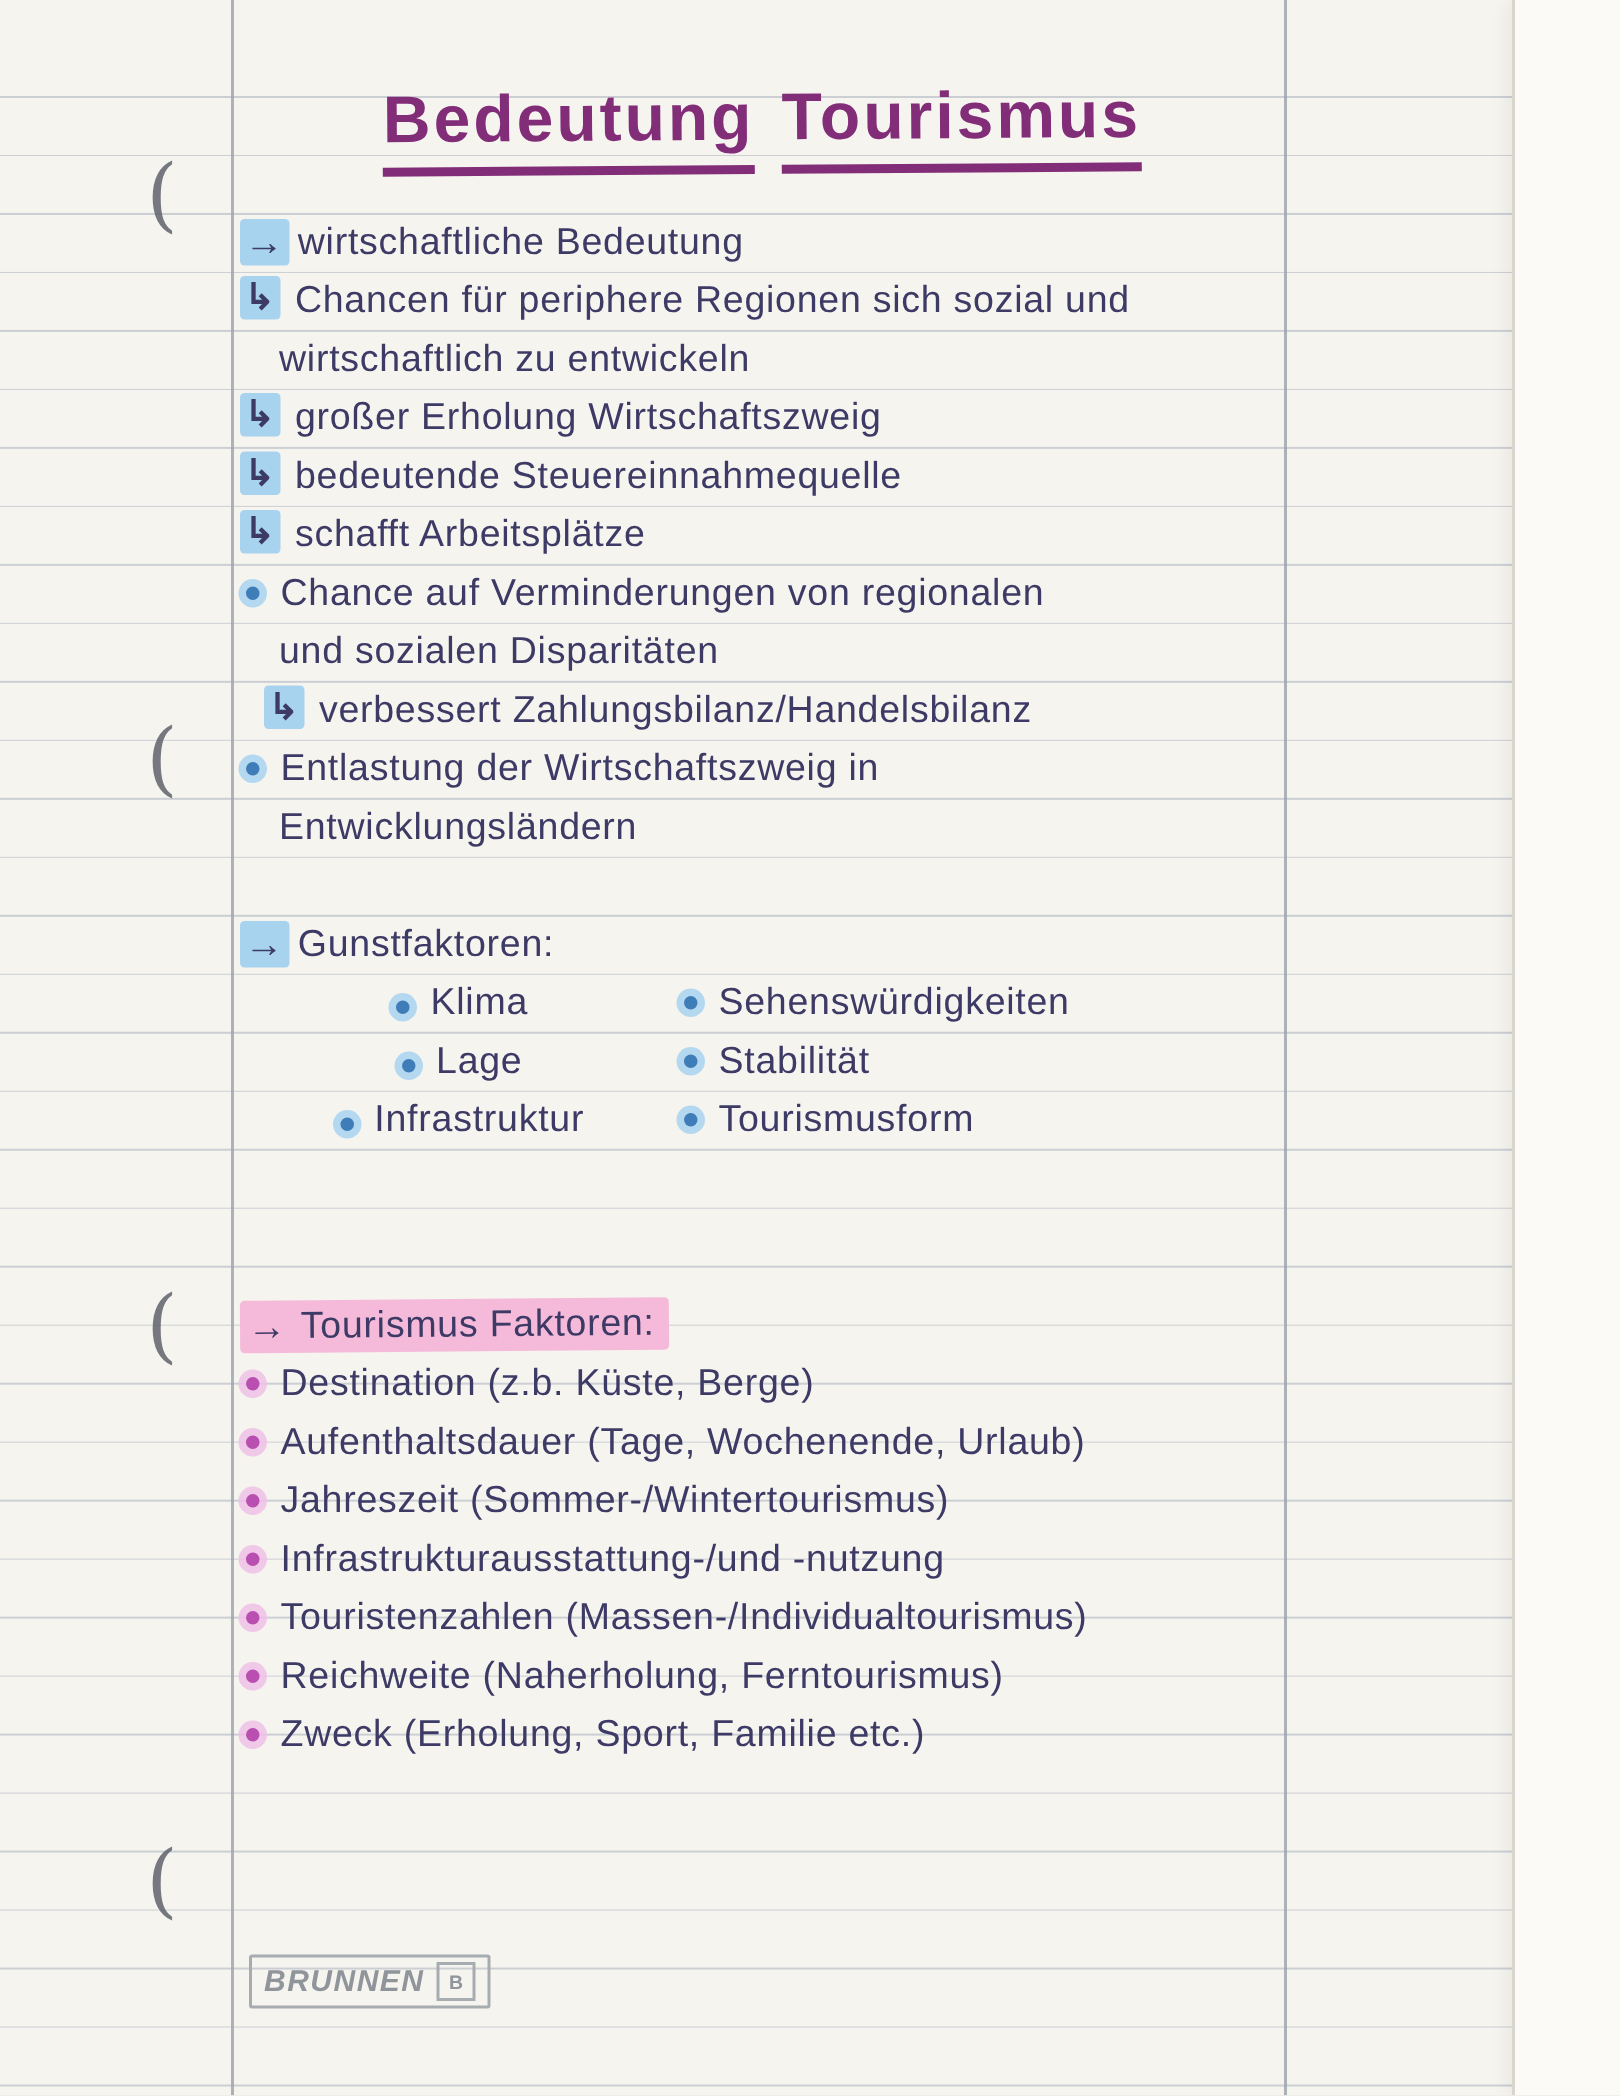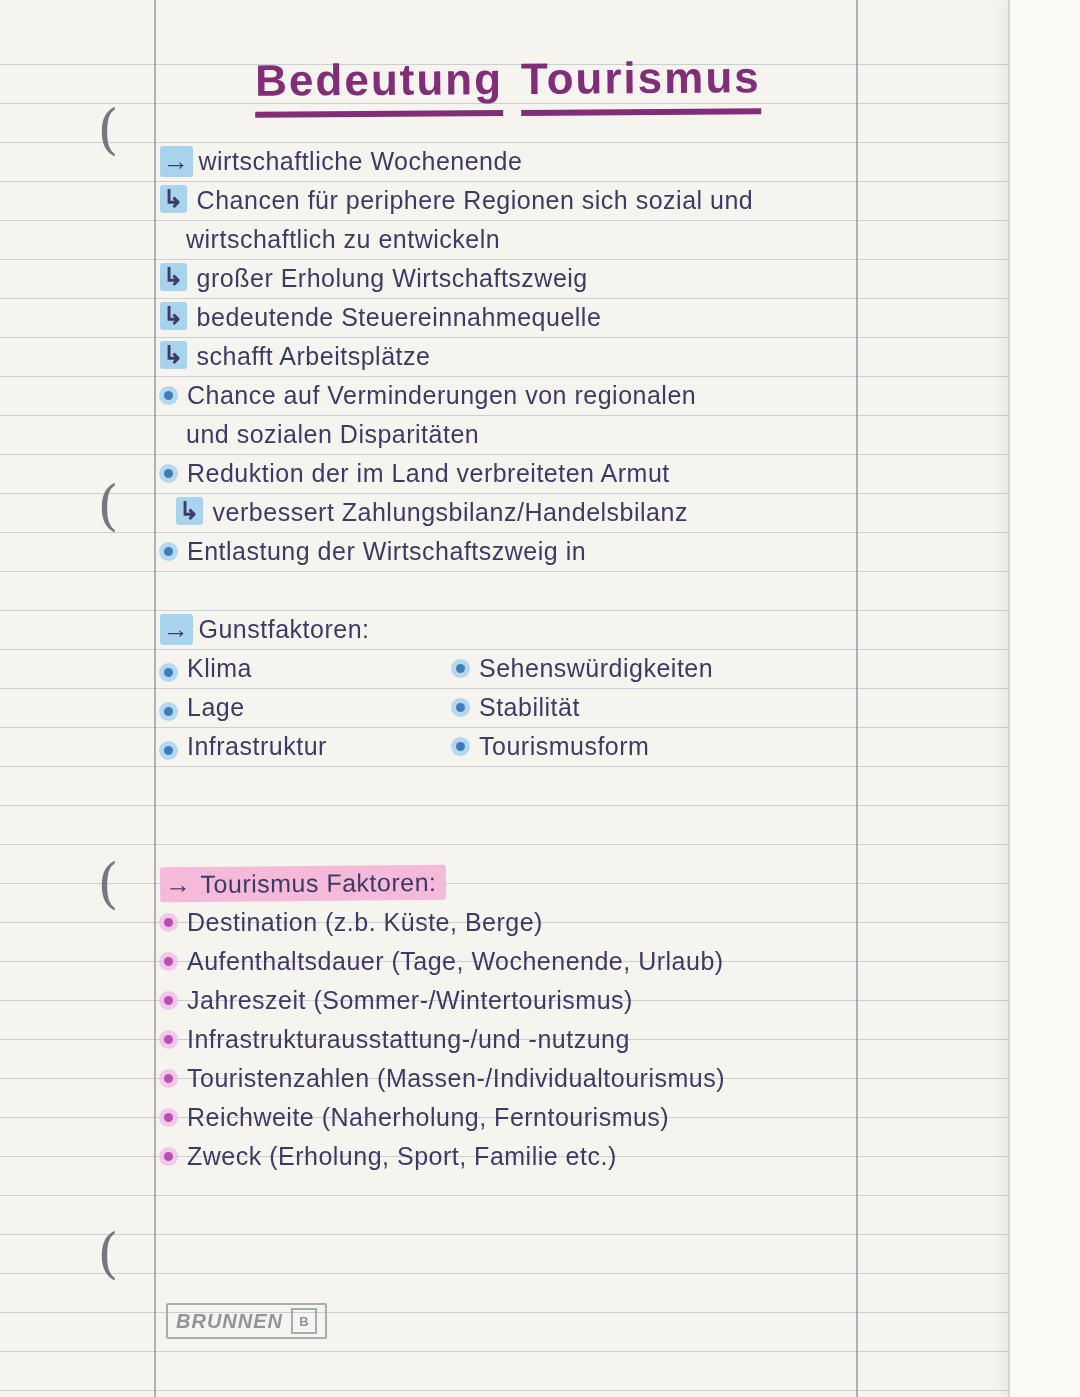--- a/index.html
+++ b/index.html
@@ -55,21 +55,21 @@
     font-size:24px;font-weight:bold;margin-right:10px;padding:0 3px;border-radius:3px;
     background:#a8d3ee;transform:translateY(-2px);
   }
   .dot-mk{
     width:9px;height:9px;border-radius:50%;margin:0 14px 0 4px;flex:none;
   }
   .dot-blue{background:#3f7db8;box-shadow:0 0 0 5px rgba(164,209,240,.8);}
   .dot-pink{background:#b94fb0;box-shadow:0 0 0 5px rgba(238,193,232,.85);}
   .indent1{padding-left:26px;text-align:right;}
   .indent2{padding-left:16px;}
-  .col-left{display:inline-block;width:292px;}
+  .col-left{display:inline-block;width:292px;text-align:center;}
   .heading-pink{
     background:#f5bada;padding:2px 10px 2px 2px;border-radius:3px;
     transform:rotate(-.5deg);display:inline-flex;align-items:center;
   }
   .heading-pink .arrow-mk{background:transparent;}
   .spacer{height:39px;}
   .spacer-half{height:20px;}
   
   .brand-box{
     position:absolute;left:166px;top:1303px;
@@ -100,21 +100,21 @@
   <div class="punch-hole" style="top:1232px">(</div>
 
   <div class="title" style="color:#822d78">
     <span class="w">Bedeutung</span><span class="w">Tourismus</span>
   </div>
 
   <div class="content ink">
 
     <div class="row">
       <span class="mk arrow-mk hl-blue">→</span>
-      <span>wirtschaftliche Wochenende</span>
+      <span>wirtschaftliche Bedeutung</span>
     </div>
     <div class="row">
       <span class="mk hook-mk">↳</span>
       <span>Chancen für periphere Regionen sich sozial und</span>
     </div>
     <div class="row indent1">
       <span>wirtschaftlich zu entwickeln</span>
     </div>
     <div class="row">
       <span class="mk hook-mk">↳</span>
@@ -128,31 +128,30 @@
       <span class="mk hook-mk">↳</span>
       <span>schafft Arbeitsplätze</span>
     </div>
     <div class="row">
       <span class="mk dot-mk dot-blue"></span>
       <span>Chance auf Verminderungen von regionalen</span>
     </div>
     <div class="row indent1">
       <span>und sozialen Disparitäten</span>
     </div>
-    <div class="row">
-      <span class="mk dot-mk dot-blue"></span>
-      <span>Reduktion der im Land verbreiteten Armut</span>
-    </div>
     <div class="row indent2">
       <span class="mk hook-mk">↳</span>
       <span>verbessert Zahlungsbilanz/Handelsbilanz</span>
     </div>
     <div class="row">
       <span class="mk dot-mk dot-blue"></span>
       <span>Entlastung der Wirtschaftszweig in</span>
+    </div>
+    <div class="row indent1">
+      <span>Entwicklungsländern</span>
     </div>
 
     <div class="spacer"></div>
 
     <div class="row">
       <span class="mk arrow-mk hl-blue">→</span>
       <span>Gunstfaktoren:</span>
     </div>
     <div class="row">
       <span class="col-left"><span class="mk dot-mk dot-blue"></span><span>Klima</span></span>

